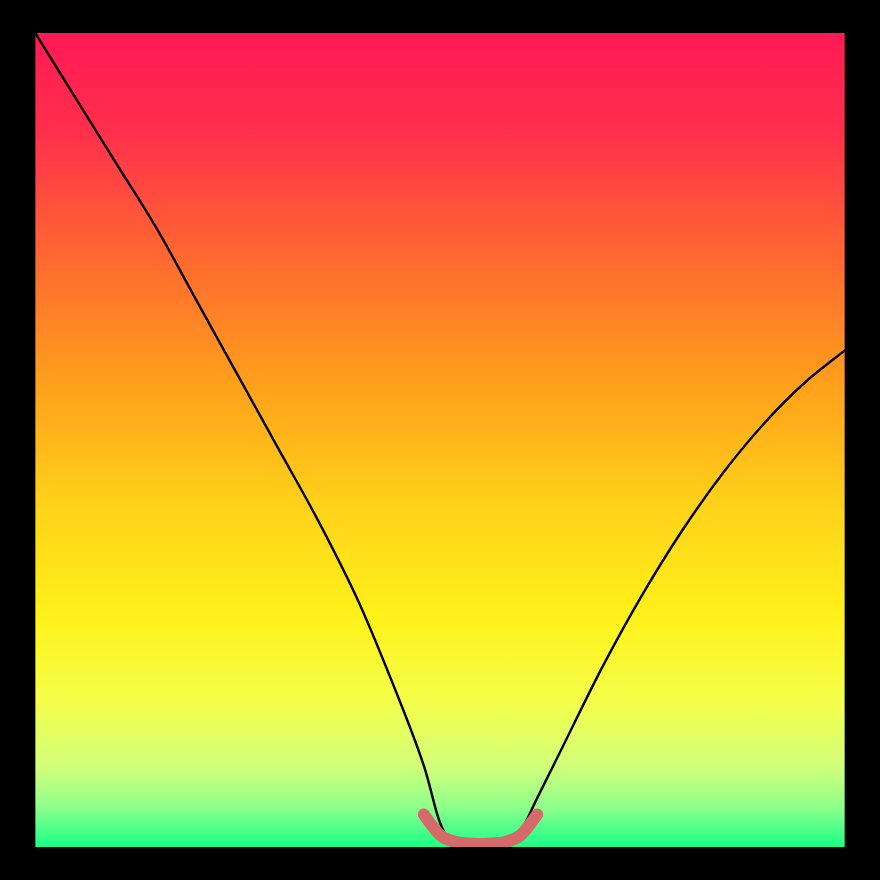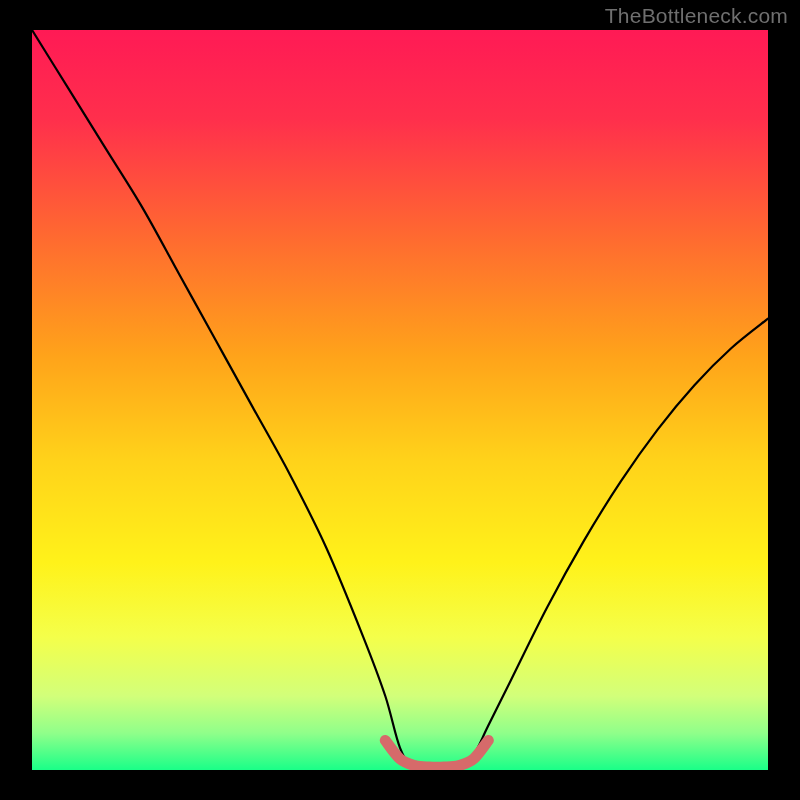--- a/index.html
+++ b/index.html
@@ -46,21 +46,20 @@
     left: 0;
     top: 0;
     width: 100%;
     height: 100%;
   }
 </style>
 </head>
 <body>
 
 <div class="frame">
-  <div class="watermark">TheBottleneck.com</div>
 
   <div class="plot-area">
     <svg class="gradient" viewBox="0 0 736 740" preserveAspectRatio="none">
       <defs>
         <linearGradient id="bg-grad" x1="0" y1="0" x2="0" y2="1">
             <stop offset="0%" stop-color="#ff1a55"></stop>
             <stop offset="12%" stop-color="#ff2f4c"></stop>
             <stop offset="28.000000000000004%" stop-color="#ff6a30"></stop>
             <stop offset="44%" stop-color="#ffa31a"></stop>
             <stop offset="57.99999999999999%" stop-color="#ffd21a"></stop>

